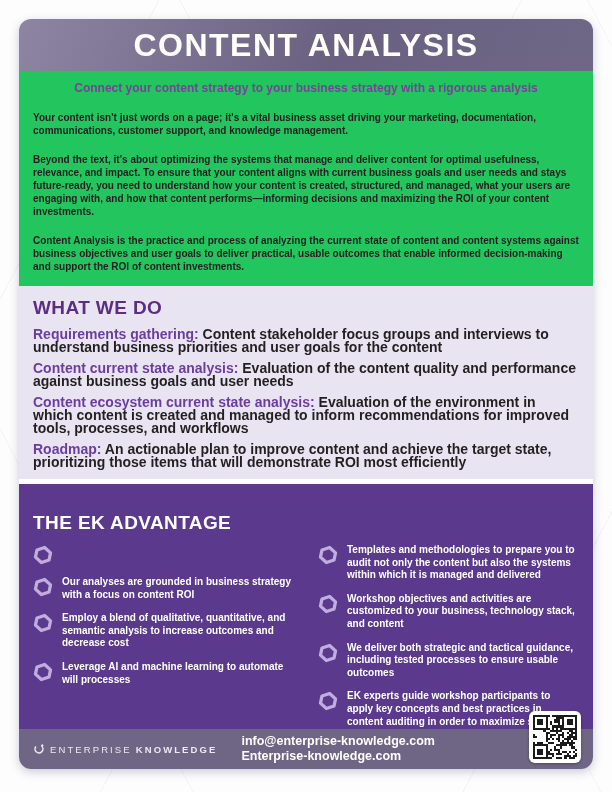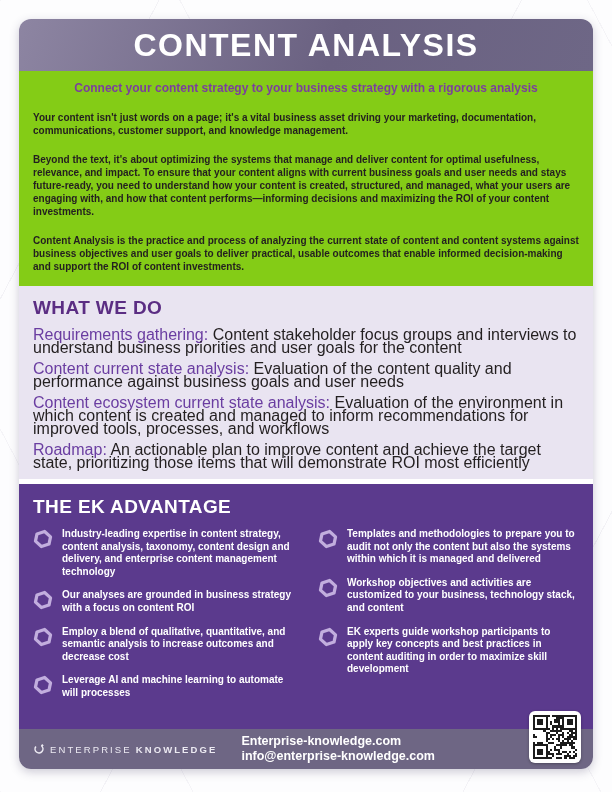--- a/index.html
+++ b/index.html
@@ -25,40 +25,40 @@
   }
   
   .header{
     height:52px;flex:0 0 52px;display:flex;align-items:center;justify-content:center;
     background:linear-gradient(110deg,#8d85a2 0%,#6a6181 55%,#6e6786 100%);
   }
   .header .title{
     color:#ffffff;font-size:32px;font-weight:800;letter-spacing:1.5px;margin:12px;
   }
   
-  .intro{background:#84cc16;padding:8px 14px 2px;}
+  .intro{background:#22c55e;padding:8px 14px 2px;}
   .tagline{
     color:#7b3f9d;font-weight:800;font-size:12px;text-align:center;margin:2px 0 8px;
   }
   .para{
     color:#231f20;font-weight:700;font-size:10px;line-height:13px;margin:16px 0 11px;
   }
   
   .wwd{background:#e9e4f1;padding:11px 14px 2px;}
   .wwd-heading{
     color:#5b2d83;font-size:19px;font-weight:800;letter-spacing:0.4px;margin:0 0 9px;
   }
   .wwd-item{
-    color:#231f20;font-weight:400;font-size:16px;line-height:13px;margin:0 0 8px;
+    color:#231f20;font-weight:700;font-size:14px;line-height:13px;margin:0 0 8px;
   }
   .wwd-item .lead{color:#6a3da1;}
   .gap-strip{height:5px;flex:0 0 5px;background:#ffffff;}
   
   .adv{
-    background:#5b3a8d;color:#ffffff;padding:12px 14px 4px;flex:1 1 auto;min-height:0;overflow:hidden;
+    background:#5b3a8d;color:#ffffff;padding:28px 14px 4px;flex:1 1 auto;min-height:0;overflow:hidden;
   }
   .adv-heading{color:#ffffff;font-size:19px;font-weight:800;letter-spacing:0.4px;margin:0 0 10px;}
   .adv-grid{display:grid;grid-template-columns:1fr 1fr;column-gap:24px;}
   .adv-item{display:flex;gap:9px;margin-bottom:11px;align-items:flex-start;}
   .adv-icon{flex:0 0 20px;width:20px;height:20px;margin-top:1px;}
   .adv-text{font-size:10px;font-weight:700;line-height:12.6px;}
   
   .footerbar{
     height:40px;flex:0 0 40px;background:#6e6684;display:flex;align-items:center;padding:0 14px;
   }
@@ -103,21 +103,20 @@
   <div class="gap-strip"></div>
 
   <div class="adv">
     <h2 class="adv-heading">THE EK ADVANTAGE</h2>
     <div class="adv-grid">
       <div>
         <div class="adv-item">
           <svg class="adv-icon" viewBox="0 0 26 26">
               <polygon points="13,3 22,8.2 22,17.8 13,23 4,17.8 4,8.2" fill="none" stroke="#c2aede" stroke-width="4.2" stroke-linejoin="round" transform="rotate(12 13 13)"></polygon>
             </svg>
-          <div class="adv-text">Industry-leading expertise in content strategy, content analysis, taxonomy, content design and delivery, and enterprise content management technology</div>
         </div>
         <div class="adv-item">
           <svg class="adv-icon" viewBox="0 0 26 26">
               <polygon points="13,3 22,8.2 22,17.8 13,23 4,17.8 4,8.2" fill="none" stroke="#c2aede" stroke-width="4.2" stroke-linejoin="round" transform="rotate(12 13 13)"></polygon>
             </svg>
           <div class="adv-text">Our analyses are grounded in business strategy with a focus on content ROI</div>
         </div>
         <div class="adv-item">
           <svg class="adv-icon" viewBox="0 0 26 26">
               <polygon points="13,3 22,8.2 22,17.8 13,23 4,17.8 4,8.2" fill="none" stroke="#c2aede" stroke-width="4.2" stroke-linejoin="round" transform="rotate(12 13 13)"></polygon>
@@ -136,42 +135,48 @@
           <svg class="adv-icon" viewBox="0 0 26 26">
               <polygon points="13,3 22,8.2 22,17.8 13,23 4,17.8 4,8.2" fill="none" stroke="#c2aede" stroke-width="4.2" stroke-linejoin="round" transform="rotate(12 13 13)"></polygon>
             </svg>
           <div class="adv-text">Templates and methodologies to prepare you to audit not only the content but also the systems within which it is managed and delivered</div>
         </div>
         <div class="adv-item">
           <svg class="adv-icon" viewBox="0 0 26 26">
               <polygon points="13,3 22,8.2 22,17.8 13,23 4,17.8 4,8.2" fill="none" stroke="#c2aede" stroke-width="4.2" stroke-linejoin="round" transform="rotate(12 13 13)"></polygon>
             </svg>
           <div class="adv-text">Workshop objectives and activities are customized to your business, technology stack, and content</div>
+        </div>
+        <div class="adv-item">
+          <svg class="adv-icon" viewBox="0 0 26 26">
+              <polygon points="13,3 22,8.2 22,17.8 13,23 4,17.8 4,8.2" fill="none" stroke="#c2aede" stroke-width="4.2" stroke-linejoin="round" transform="rotate(12 13 13)"></polygon>
+            </svg>
+          <div class="adv-text">We deliver both strategic and tactical guidance, including tested processes to ensure usable outcomes</div>
         </div>
         <div class="adv-item">
           <svg class="adv-icon" viewBox="0 0 26 26">
               <polygon points="13,3 22,8.2 22,17.8 13,23 4,17.8 4,8.2" fill="none" stroke="#c2aede" stroke-width="4.2" stroke-linejoin="round" transform="rotate(12 13 13)"></polygon>
             </svg>
           <div class="adv-text">EK experts guide workshop participants to apply key concepts and best practices in content auditing in order to maximize skill development</div>
         </div>
       </div>
     </div>
   </div>
 
   <div class="footerbar">
     <div class="logo">
       <svg width="12" height="12" viewBox="0 0 14 14">
         <circle cx="7" cy="7" r="4.6" fill="none" stroke="#eceaf2" stroke-width="1.8" stroke-dasharray="21 8" transform="rotate(-50 7 7)"></circle>
         <rect x="9.6" y="1.6" width="2.4" height="2.4" fill="#eceaf2" transform="rotate(45 10.8 2.8)"></rect>
       </svg>
       <span class="logo-text"><span class="lt1">ENTERPRISE</span><span class="lt2">KNOWLEDGE</span></span>
     </div>
     <div class="contact">
+      <div>info@enterprise-knowledge.com</div>
       <div>Enterprise-knowledge.com</div>
-      <div>info@enterprise-knowledge.com</div>
     </div>
   </div>
 
   <div class="qr-box">
     <div class="qr-grid" id="qr-grid">
         <div class="qm"></div>
         <div class="qm"></div>
         <div class="qm"></div>
         <div class="qm"></div>
         <div class="qm"></div>

